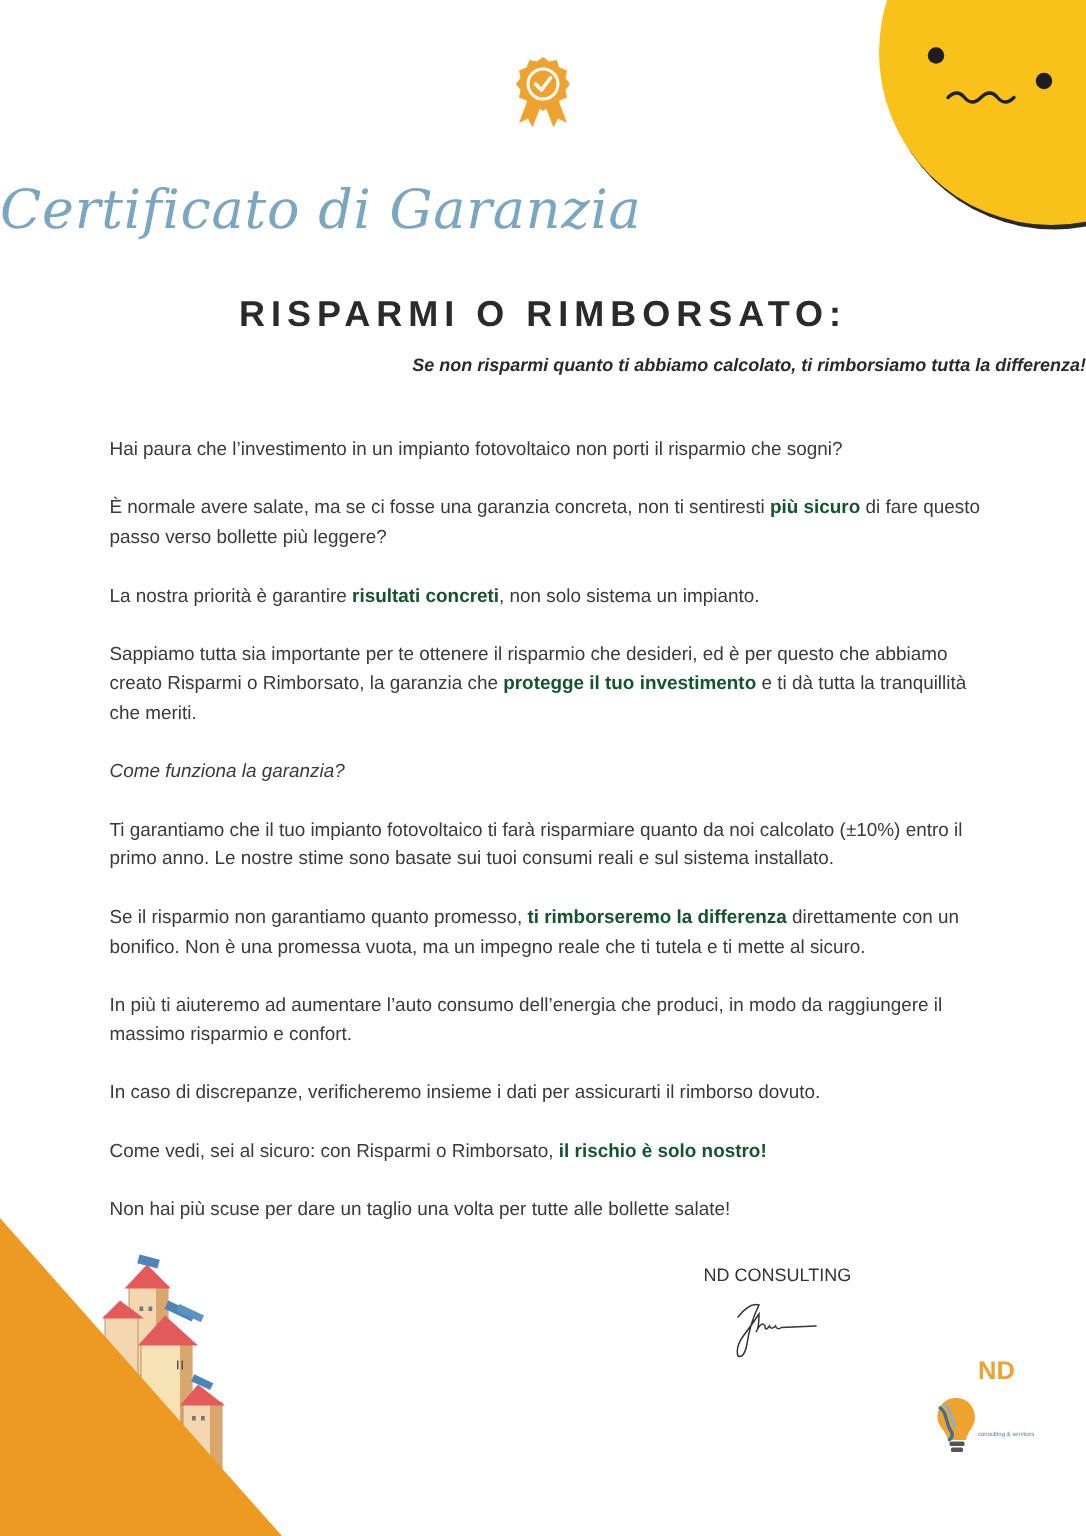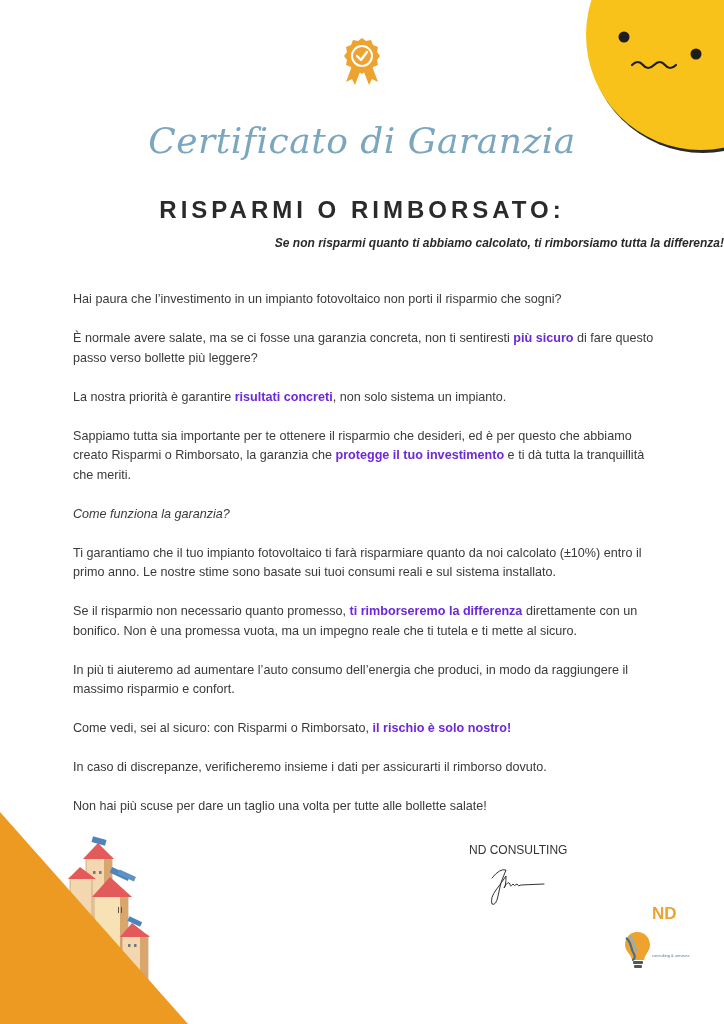--- a/index.html
+++ b/index.html
@@ -9,38 +9,38 @@
     font-family:"Liberation Sans", sans-serif;
     color:#3a3a3a;
   }
   .emoji {
     position:absolute; left:586px; top:-80px; width:230px; height:230px;
     border-radius:50%; background:#f8c21a;
     box-shadow: 2px 3px 0 #2a2a2a;
   }
   .badge { position:absolute; left:340px; top:36px; width:44px; height:50px; }
   .script-title {
-    position:absolute; left:0; width:724px; top:120px; text-align:center;
+    position:absolute; left:0; width:724px; top:120px; text-align:left;
     font-family:"DejaVu Serif", serif; font-style:italic;
     font-size:36px; color:#7aa6bf; letter-spacing:0.5px;
   }
   .main-title {
     position:absolute; left:0; width:724px; top:196px; text-align:center;
     font-size:24px; font-weight:bold; letter-spacing:4px; color:#2a2a2a;
   }
   .subtitle {
     position:absolute; left:0; width:724px; top:236px; text-align:right;
     font-size:12px; font-weight:bold; color:#2a2a2a;font-style:italic;
   }
   .body-text {
     position:absolute; left:73px; top:290px; width:590px;
     font-size:12.6px; line-height:19.5px; color:#3a3a3a;
   }
   .body-text p { margin:0 0 19.5px 0; }
-  .body-text b { color:#6d28d9; }
+  .body-text b { color:#14532d; }
   .body-text .ital { font-style:italic; }
   .corner {
     position:absolute; left:0; top:812px; width:0; height:0;
     border-left:188px solid #ec9a22;
     border-top:212px solid transparent;
   }
   .houses { position:absolute; left:66px; top:835px; width:90px; height:150px; }
   .sign-company {
     position:absolute; left:469px; top:843px; font-size:12px; color:#333;
   }
@@ -78,24 +78,24 @@
 <div class="main-title">RISPARMI O RIMBORSATO:</div>
 <div class="subtitle">Se non risparmi quanto ti abbiamo calcolato, ti rimborsiamo tutta la differenza!</div>
 
 <div class="body-text">
   <p>Hai paura che l’investimento in un impianto fotovoltaico non porti il risparmio che sogni?</p>
   <p><span>È normale avere salate, ma se ci fosse una garanzia concreta, non ti sentiresti </span><b>più sicuro</b><span> di fare questo passo verso bollette più leggere?</span></p>
   <p><span>La nostra priorità è garantire </span><b>risultati concreti</b><span>, non solo sistema un impianto.</span></p>
   <p><span>Sappiamo tutta sia importante per te ottenere il risparmio che desideri, ed è per questo che abbiamo creato Risparmi o Rimborsato, la garanzia che </span><b>protegge il tuo investimento</b><span> e ti dà tutta la tranquillità che meriti.</span></p>
   <p class="ital">Come funziona la garanzia?</p>
   <p>Ti garantiamo che il tuo impianto fotovoltaico ti farà risparmiare quanto da noi calcolato (±10%) entro il primo anno. Le nostre stime sono basate sui tuoi consumi reali e sul sistema installato.</p>
-  <p><span>Se il risparmio non necessario quanto promesso, </span><b>ti rimborseremo la differenza</b><span> direttamente con un bonifico. Non è una promessa vuota, ma un impegno reale che ti tutela e ti mette al sicuro.</span></p>
+  <p><span>Se il risparmio non garantiamo quanto promesso, </span><b>ti rimborseremo la differenza</b><span> direttamente con un bonifico. Non è una promessa vuota, ma un impegno reale che ti tutela e ti mette al sicuro.</span></p>
   <p>In più ti aiuteremo ad aumentare l’auto consumo dell’energia che produci, in modo da raggiungere il massimo risparmio e confort.</p>
+  <p>In caso di discrepanze, verificheremo insieme i dati per assicurarti il rimborso dovuto.</p>
   <p><span>Come vedi, sei al sicuro: con Risparmi o Rimborsato, </span><b>il rischio è solo nostro!</b></p>
-  <p>In caso di discrepanze, verificheremo insieme i dati per assicurarti il rimborso dovuto.</p>
   <p>Non hai più scuse per dare un taglio una volta per tutte alle bollette salate!</p>
 </div>
 
 <div class="houses">
   <svg width="90" height="150" viewBox="0 0 90 150">
 
     <rect x="20" y="22" width="26" height="60" fill="#f3d7b0" stroke="#b68a5c" stroke-width="0.6"></rect>
     <rect x="38" y="22" width="8" height="60" fill="#d9a66e"></rect>
     <polygon points="17,24 32,8 48,24" fill="#e35a5a"></polygon>
     <rect x="26" y="3" width="14" height="6" fill="#4e84b8" transform="rotate(15 33 6)"></rect>

